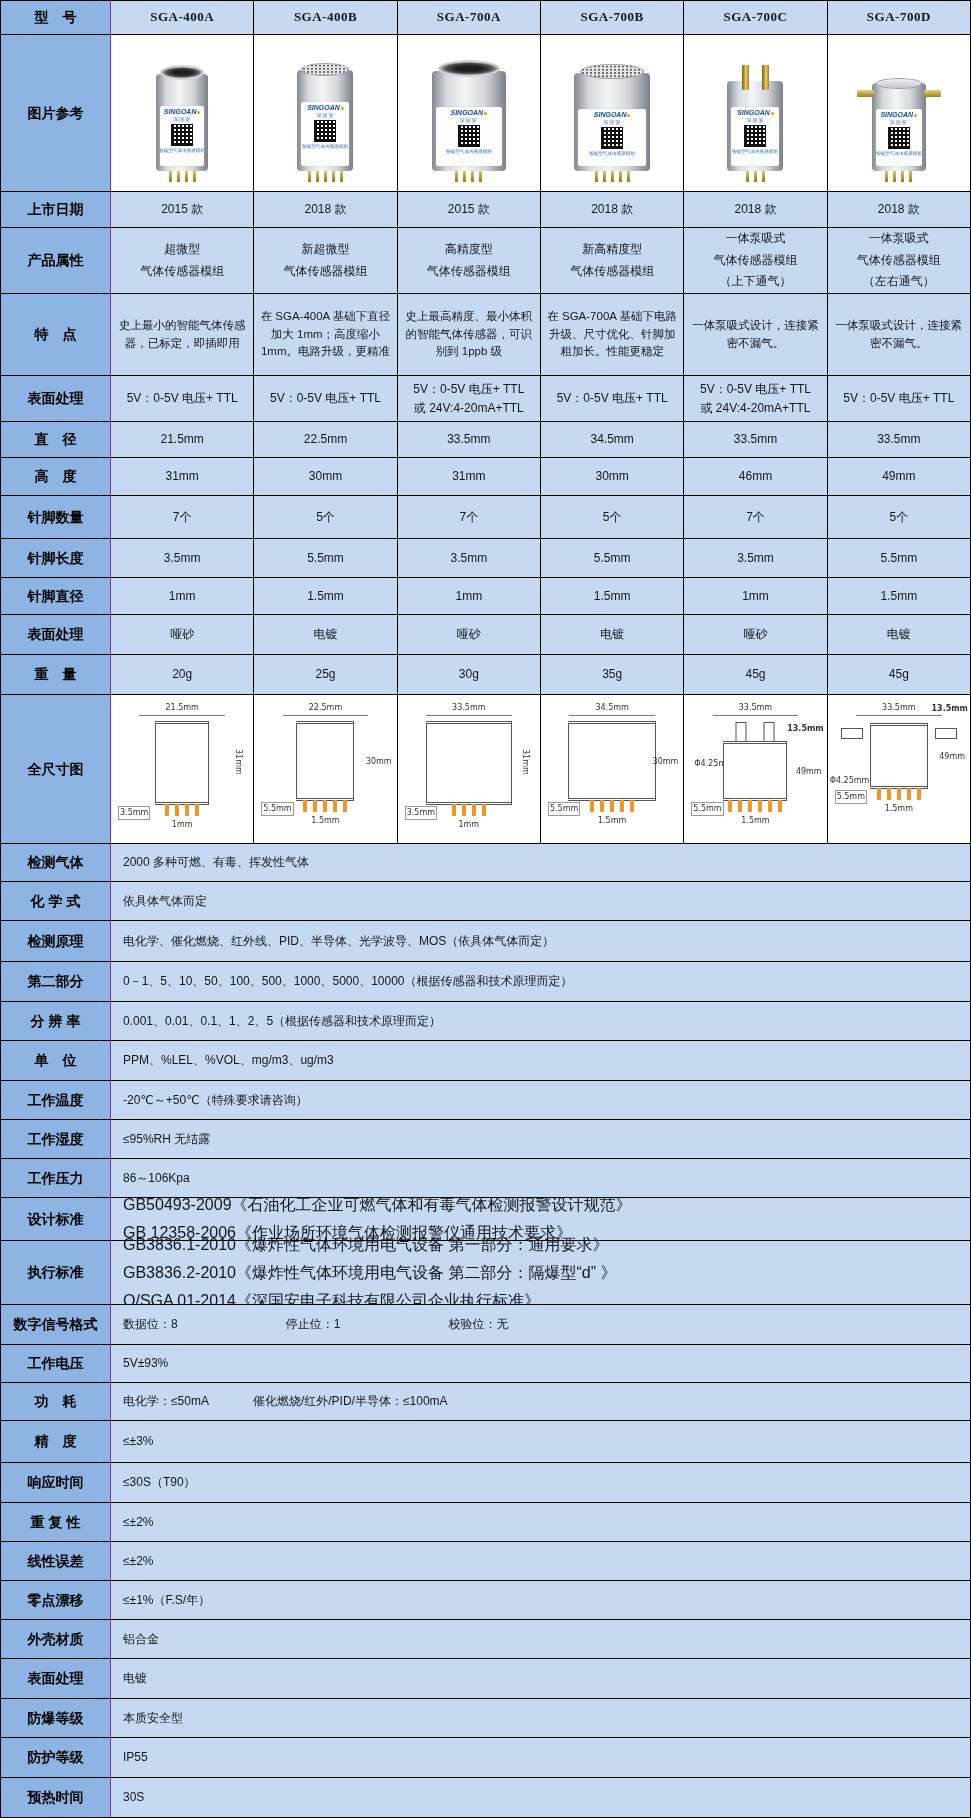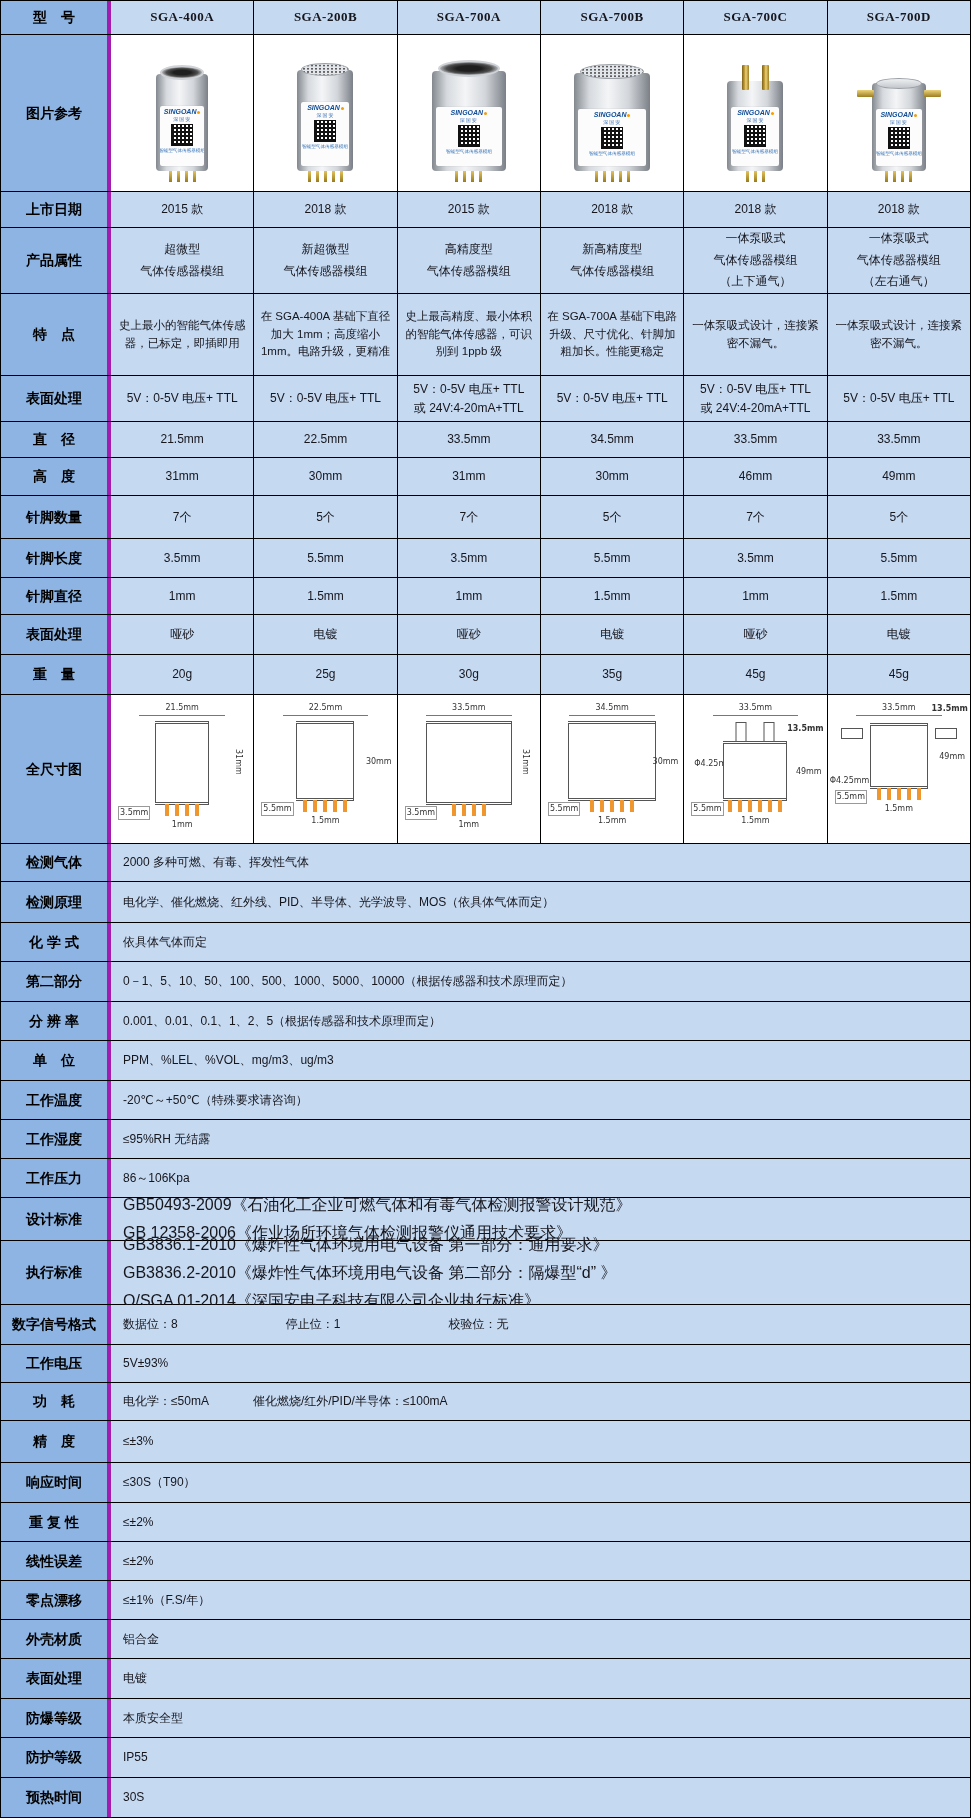--- a/index.html
+++ b/index.html
@@ -1,19 +1,19 @@
 <!DOCTYPE html>
 <html><head>
 <meta charset="utf-8">
 <style>
   html,body{margin:0;padding:0;background:#fff;}
   body{width:971px;font-family:"Liberation Sans","DejaVu Sans",sans-serif;color:#111;}
   .table{width:969px;border:1px solid #000;border-bottom:none;}
   .row{display:flex;border-bottom:1px solid #000;}
-  .lbl{flex:0 0 110px;width:110px;background:#8DB4E2;border-right:4px solid #a21caf;display:flex;align-items:center;justify-content:center;font-weight:bold;font-size:14px;color:#000;text-align:center;line-height:1.3;white-space:pre-line;box-sizing:border-box;}
+  .lbl{flex:0 0 110px;width:110px;background:#8DB4E2;border-right:1px solid #a21caf;display:flex;align-items:center;justify-content:center;font-weight:bold;font-size:14px;color:#000;text-align:center;line-height:1.3;white-space:pre-line;box-sizing:border-box;}
   .cell{flex:1 1 0;background:#C5D9F1;border-right:1px solid #000;display:flex;align-items:center;justify-content:center;text-align:center;font-size:12px;color:#16161d;white-space:pre-line;padding:2px 5px;box-sizing:border-box;line-height:1.55;}
   .row .cell:last-child{border-right:none;}
   .model{font-family:"Liberation Serif","DejaVu Serif",serif;font-weight:bold;font-size:13px;letter-spacing:.5px;}
   .white{background:#fff;}
   .feat .cell{font-size:11.5px;line-height:1.55;padding:2px 4px;}
   .attr .cell{line-height:1.8;}
   .wide{justify-content:flex-start;text-align:left;padding-left:12px;}
   .std{line-height:1.75;font-size:16px;}
   .gapL{gap:108px;}
   .gapS{gap:44px;}
@@ -68,21 +68,21 @@
   .g5 .d-tl{top:8px;right:2px;}
 </style>
 </head>
 <body>
 
 <div class="table">
 
   <div class="row" style="height:33px">
     <div class="lbl">型　号</div>
     <div class="cell model">SGA-400A</div>
-    <div class="cell model">SGA-200B</div>
+    <div class="cell model">SGA-400B</div>
     <div class="cell model">SGA-700A</div>
     <div class="cell model">SGA-700B</div>
     <div class="cell model">SGA-700C</div>
     <div class="cell model">SGA-700D</div>
   </div>
 
   <div class="row" style="height:156px">
     <div class="lbl">图片参考</div>
     <div class="cell white photo">
       <div class="sensor p0">
@@ -320,27 +320,27 @@
         <div class="d-pl">5.5mm</div>
         <div class="d-pd">1.5mm</div>
       </div>
     </div>
   </div>
 
   <div class="row" style="height:37px">
       <div class="lbl">检测气体</div>
       <div class="cell wide">2000 多种可燃、有毒、挥发性气体</div>
     </div>
+  <div class="row" style="height:38px">
+      <div class="lbl">化 学 式</div>
+      <div class="cell wide">依具体气体而定</div>
+    </div>
   <div class="row" style="height:40px">
       <div class="lbl">检测原理</div>
       <div class="cell wide">电化学、催化燃烧、红外线、PID、半导体、光学波导、MOS（依具体气体而定）</div>
-    </div>
-  <div class="row" style="height:38px">
-      <div class="lbl">化 学 式</div>
-      <div class="cell wide">依具体气体而定</div>
     </div>
   <div class="row" style="height:39px">
       <div class="lbl">第二部分</div>
       <div class="cell wide">0－1、5、10、50、100、500、1000、5000、10000（根据传感器和技术原理而定）</div>
     </div>
   <div class="row" style="height:38px">
       <div class="lbl">分 辨 率</div>
       <div class="cell wide">0.001、0.01、0.1、1、2、5（根据传感器和技术原理而定）</div>
     </div>
   <div class="row" style="height:39px">

